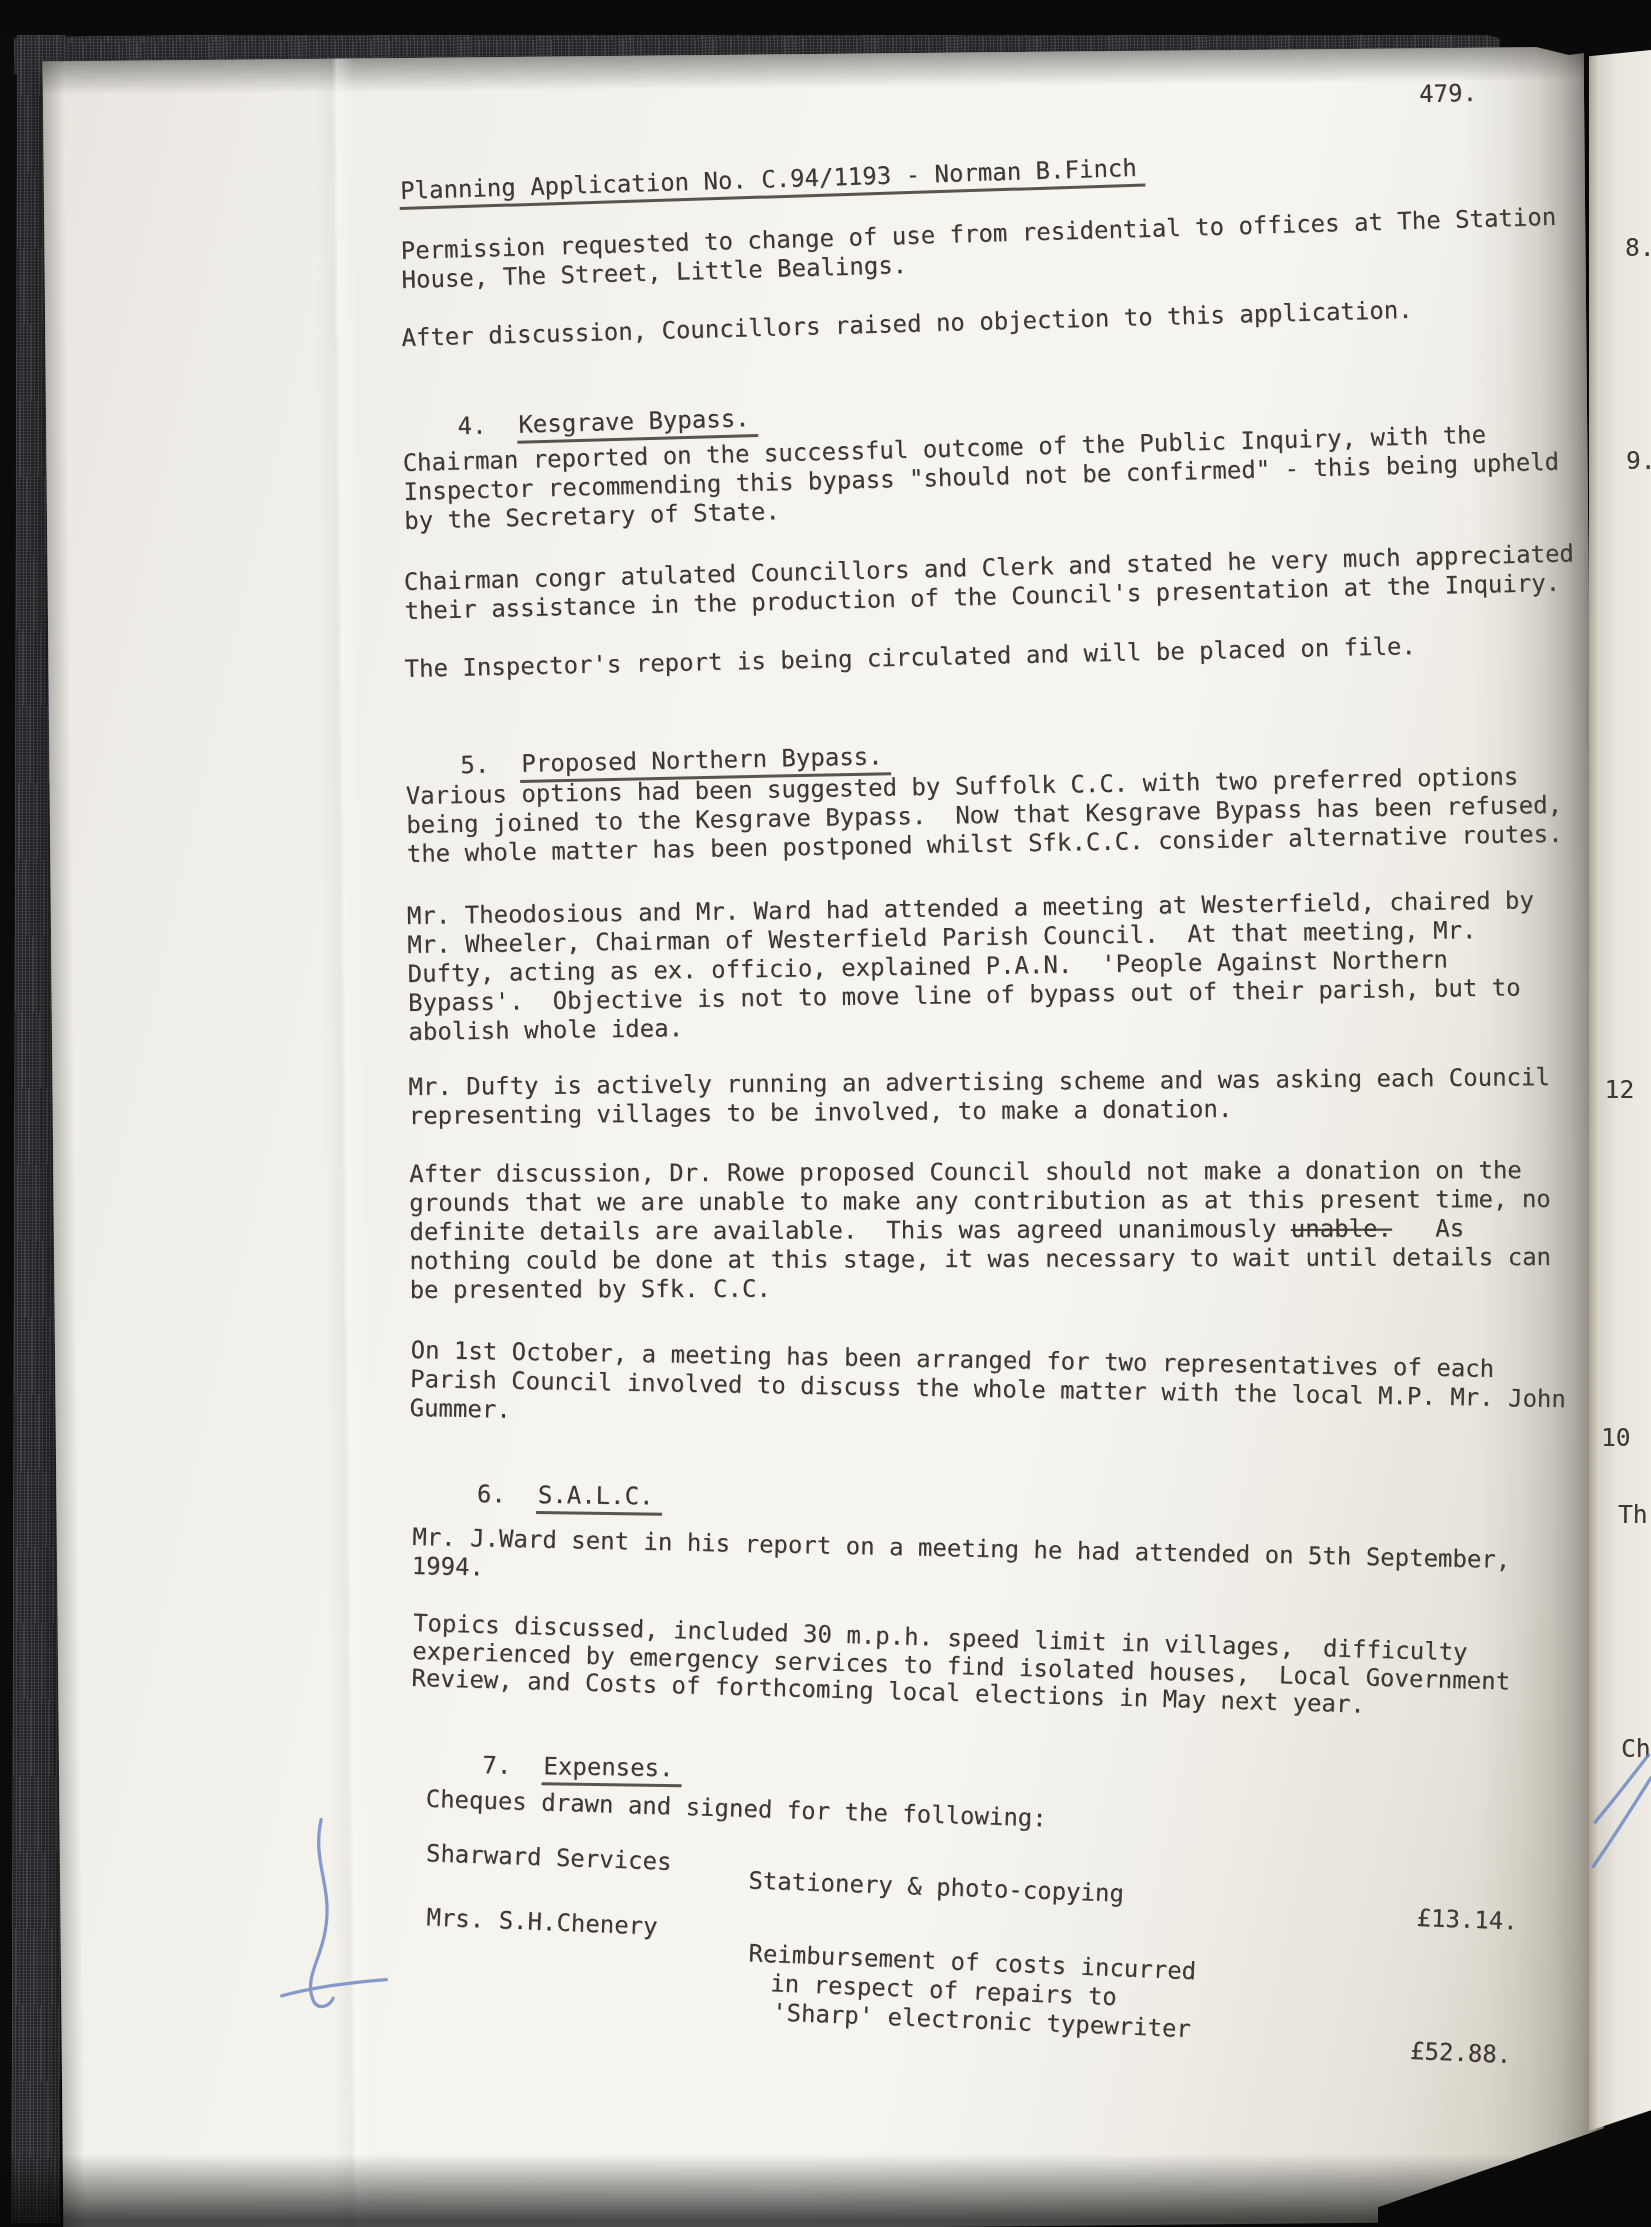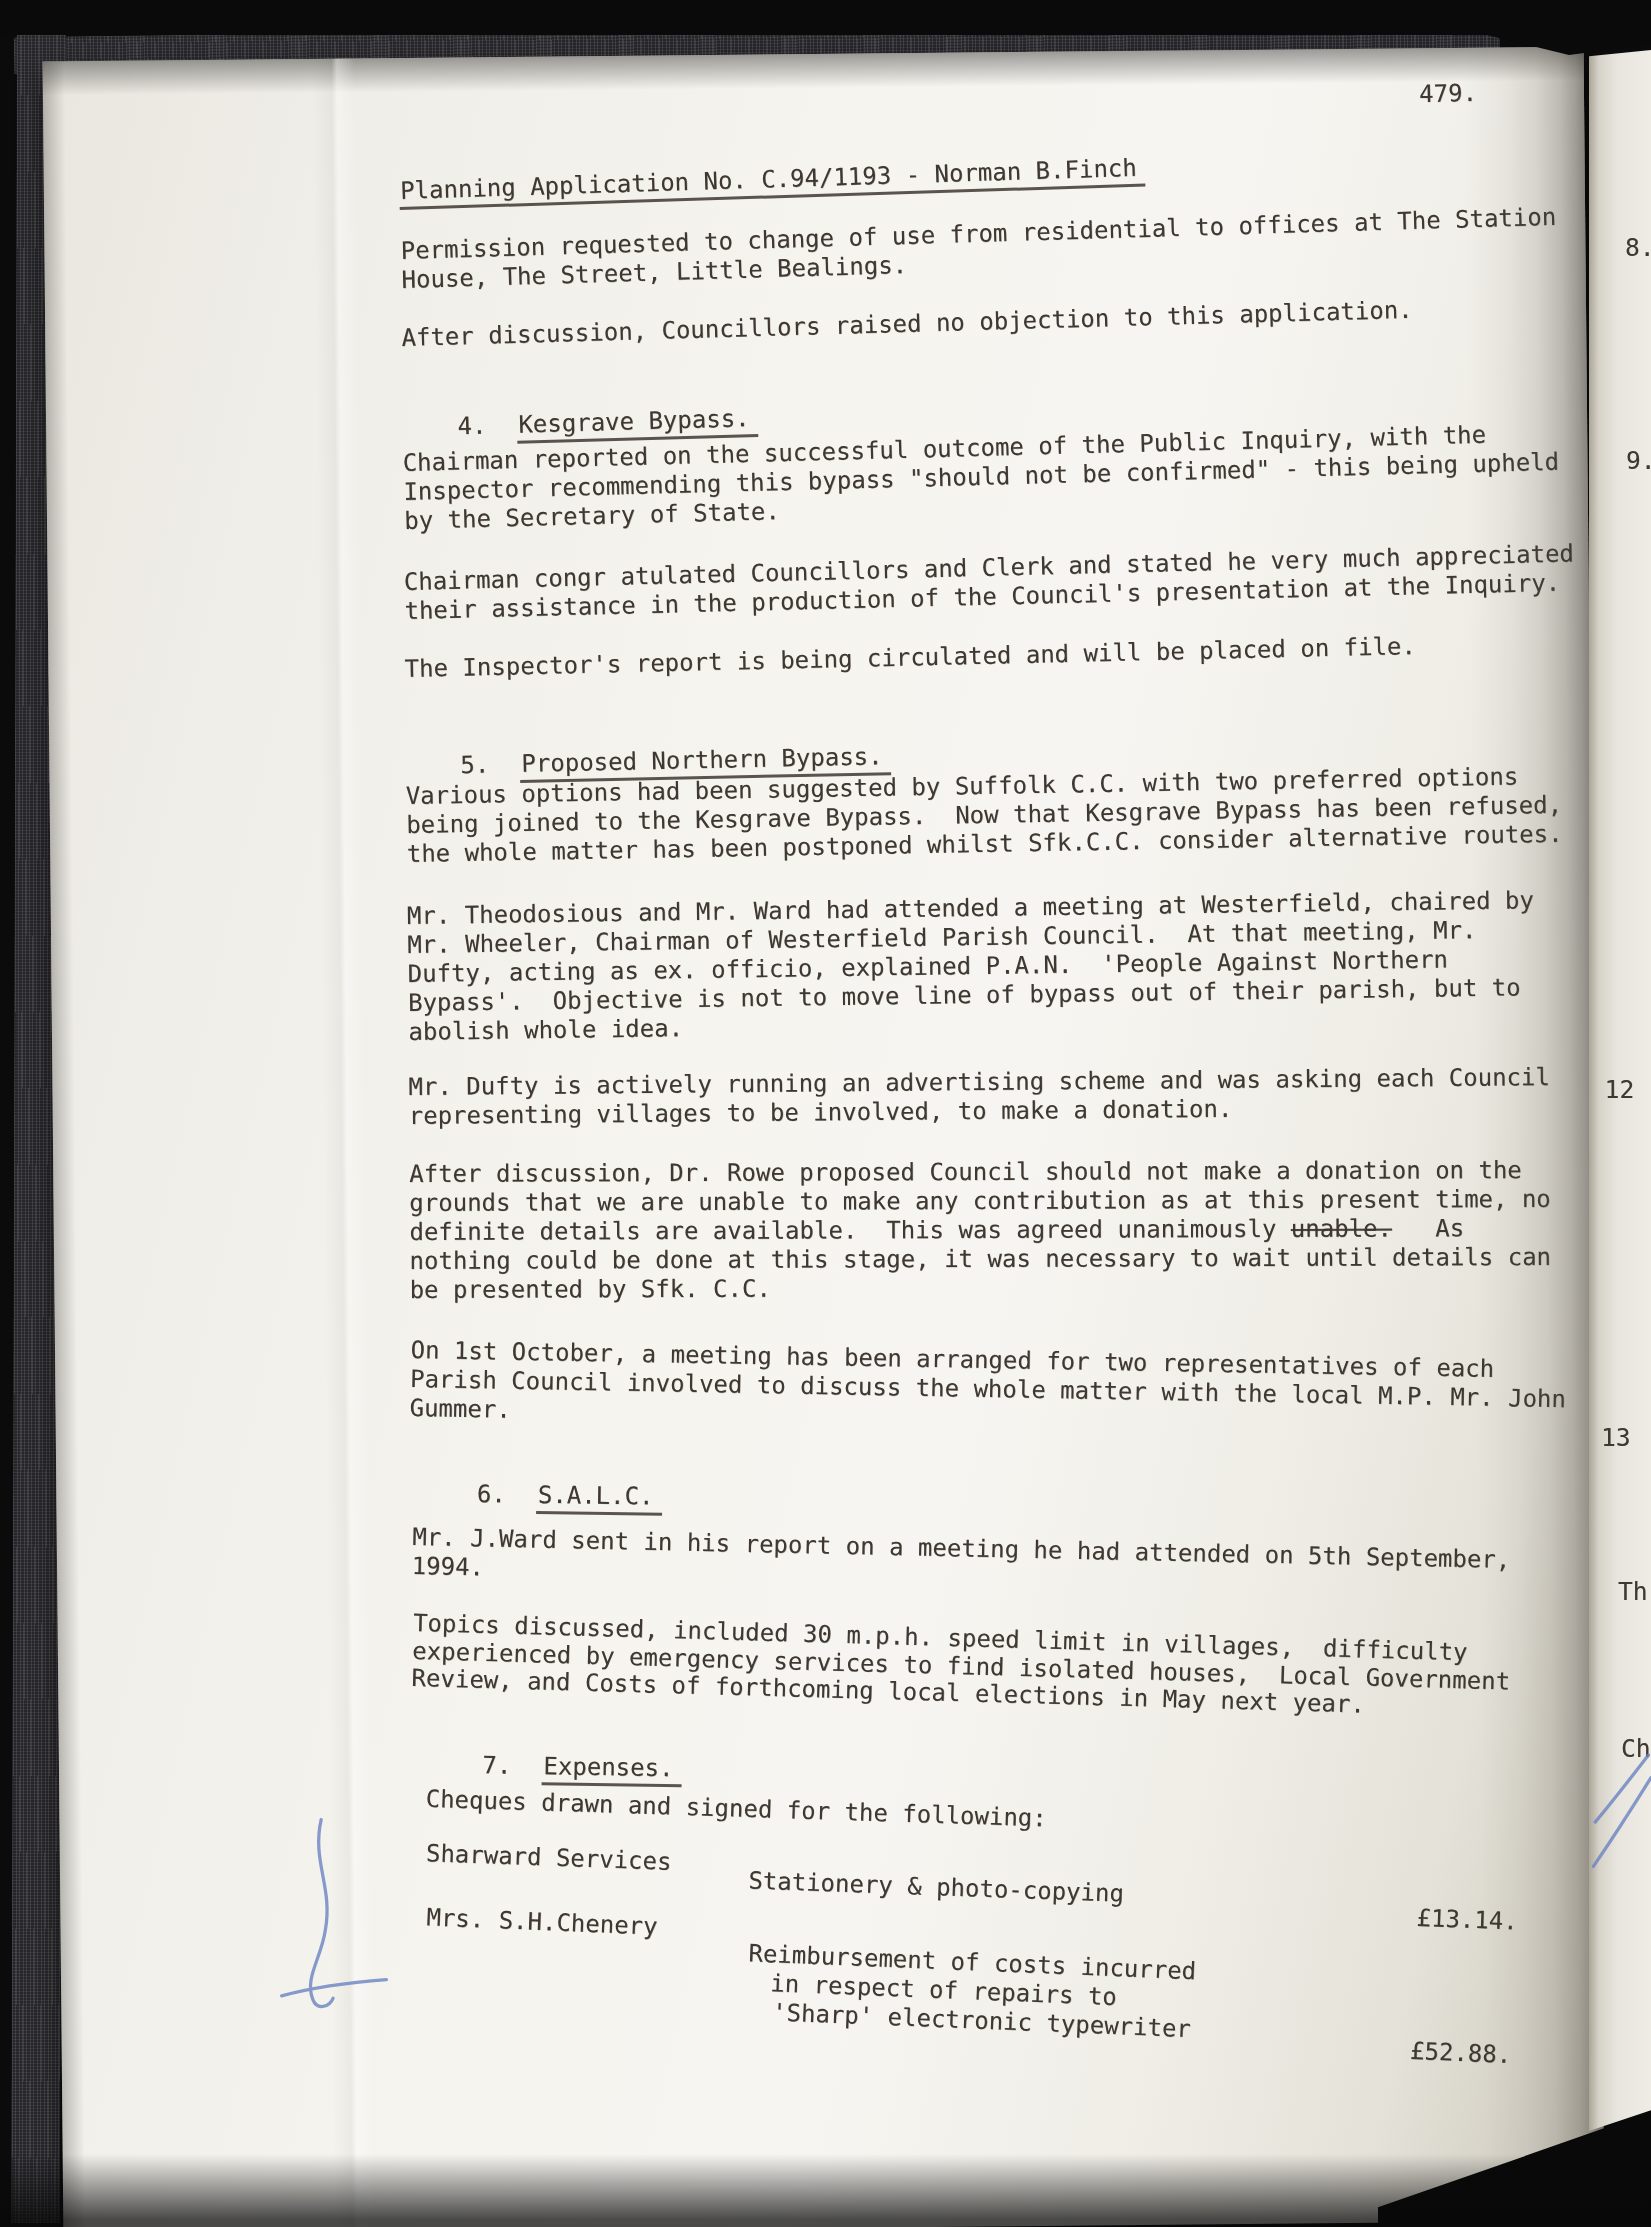--- a/index.html
+++ b/index.html
@@ -194,22 +194,22 @@
 
     </div>
 
     <div class="fold-shadow"></div>
   </div>
 
   <div class="next-page">
     <span class="frag" style="left:36px;top:183px">8.</span>
     <span class="frag" style="left:37px;top:396px">9.</span>
     <span class="frag" style="left:15.6px;top:1025px">12</span>
-    <span class="frag" style="left:12px;top:1373px">13</span>
-    <span class="frag" style="left:29px;top:1527px">Th</span>
+    <span class="frag" style="left:12px;top:1373px">10</span>
+    <span class="frag" style="left:29px;top:1450px">Th</span>
     <span class="frag" style="left:32px;top:1684px">Ch</span>
   </div>
 
   <div class="top-black"></div>
   <div class="top-right-black"></div>
   <div class="bottom-black"></div>
   <div class="bottom-shadow"></div>
 
   <svg class="pen" width="1651" height="2227" viewBox="0 0 2756 3718">
     <g fill="none" stroke="#6b84c2" stroke-width="5.5" stroke-linecap="round" opacity="0.8">

